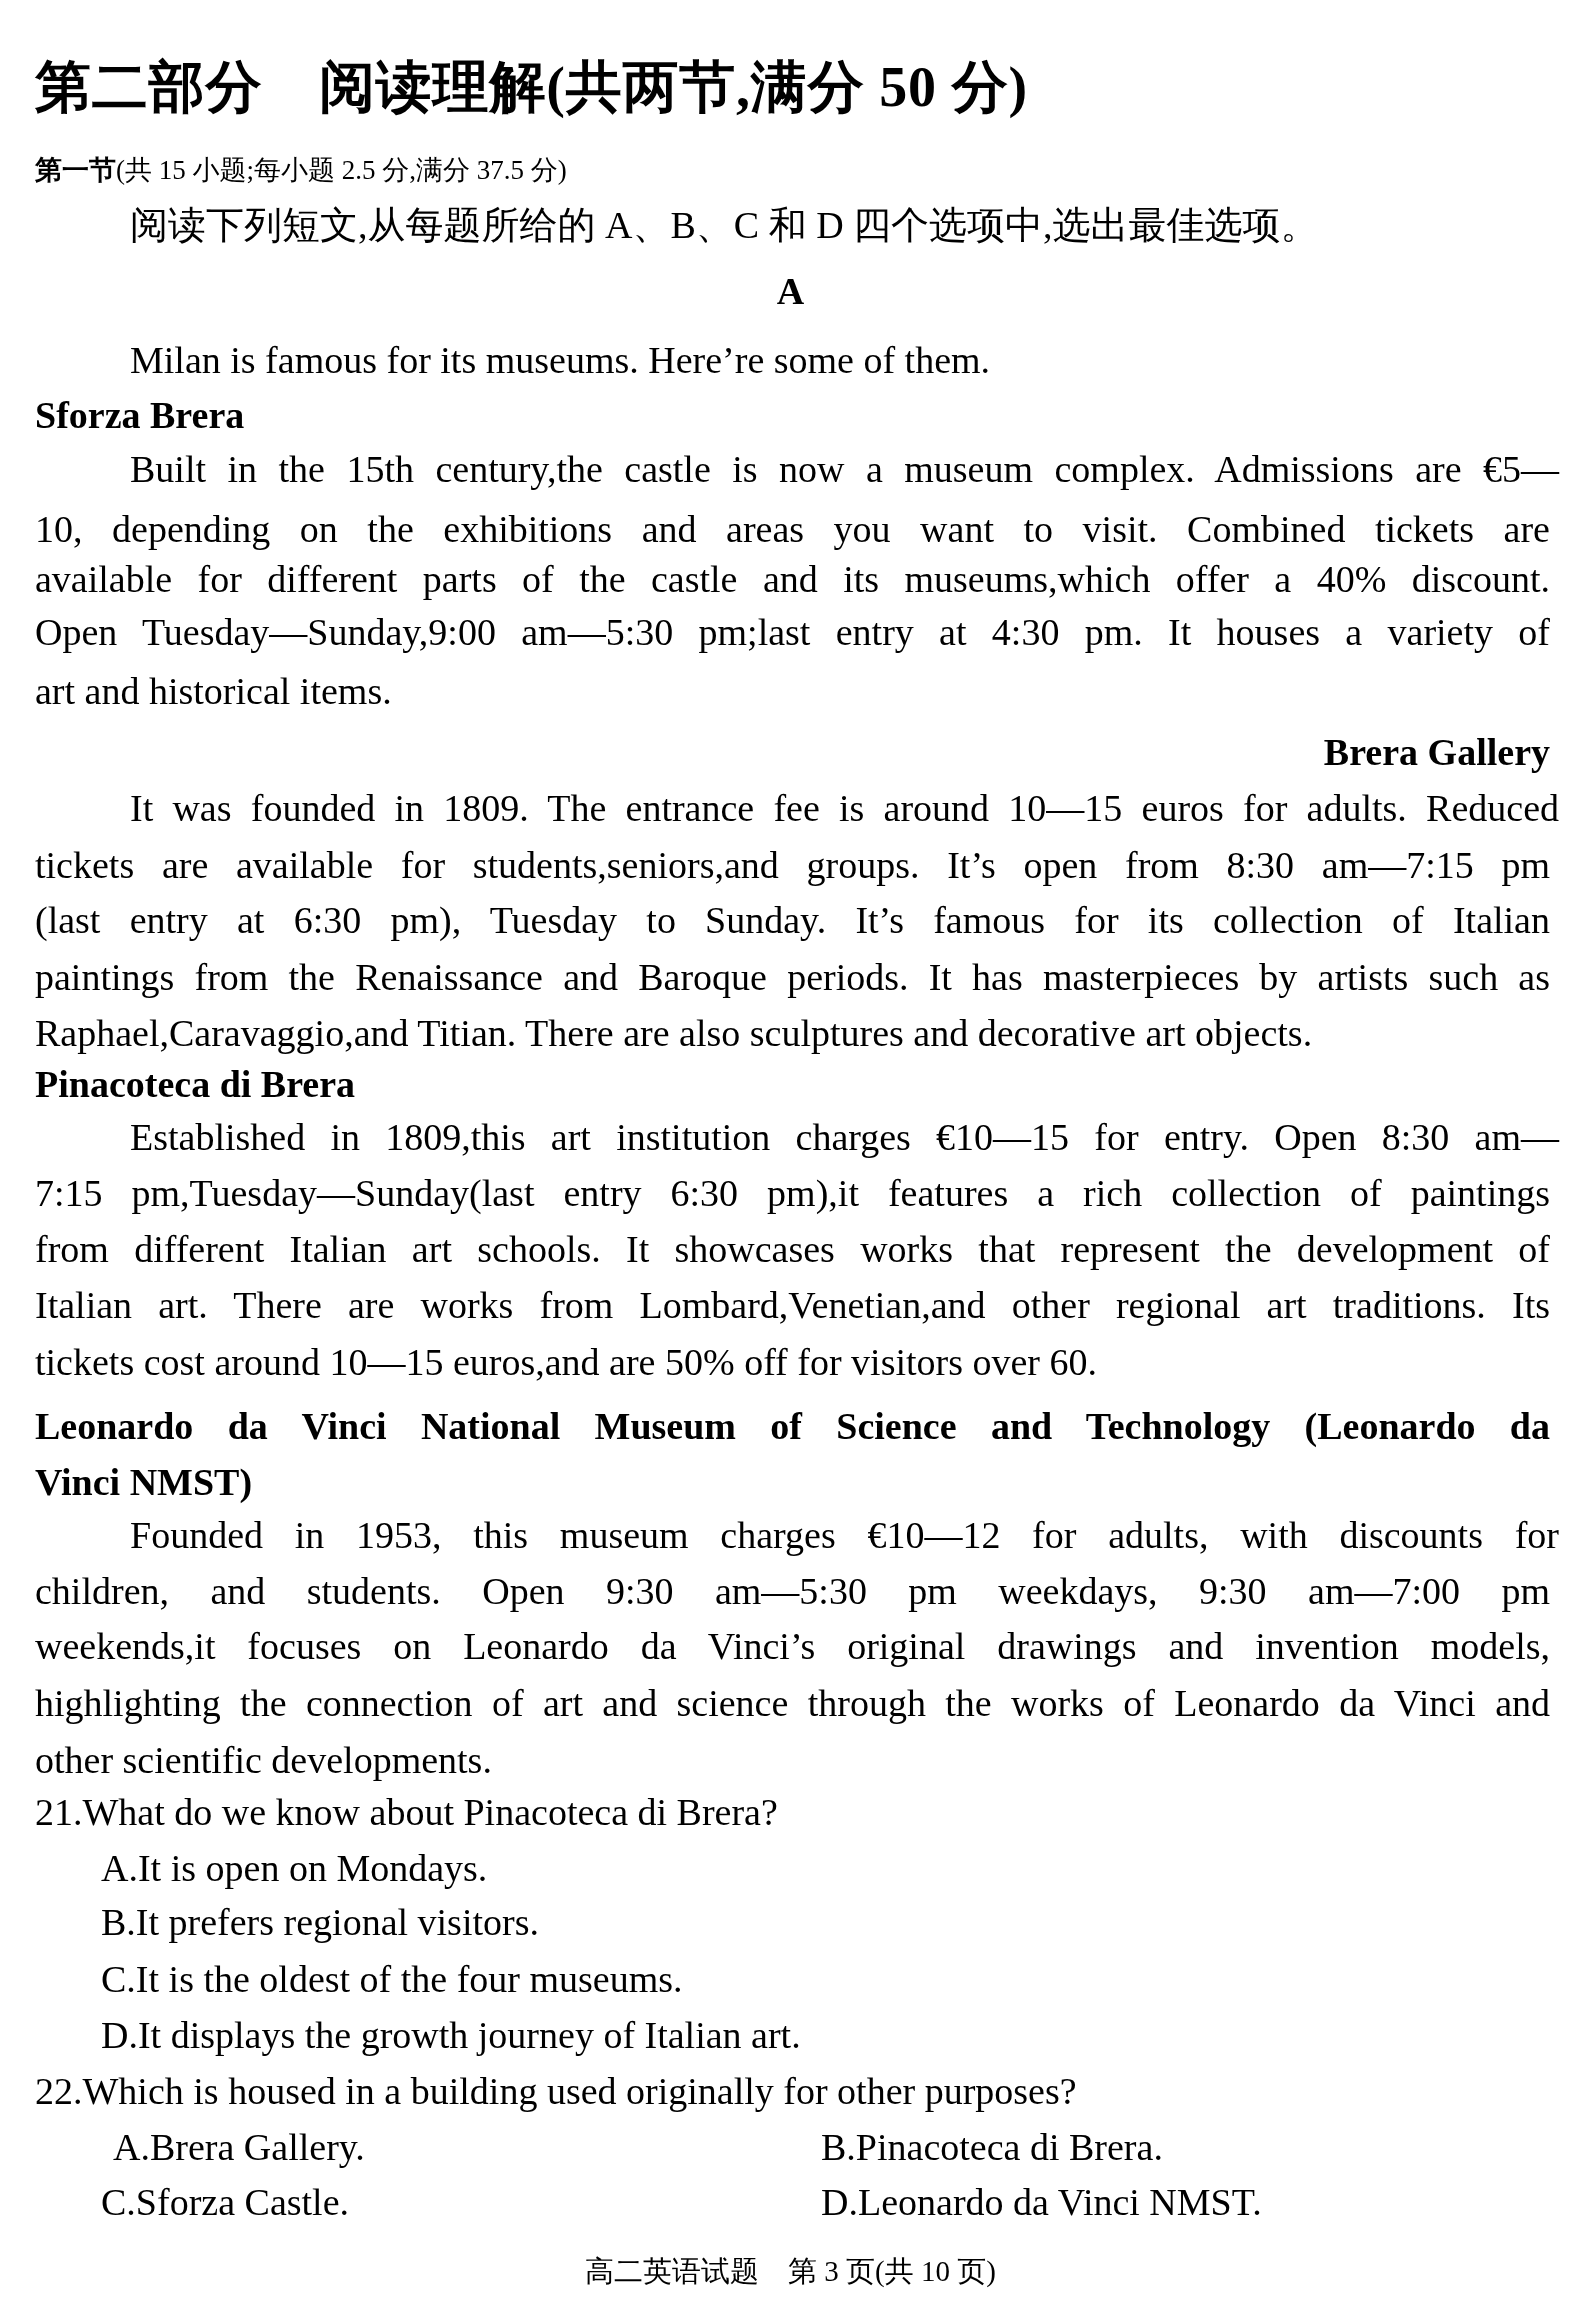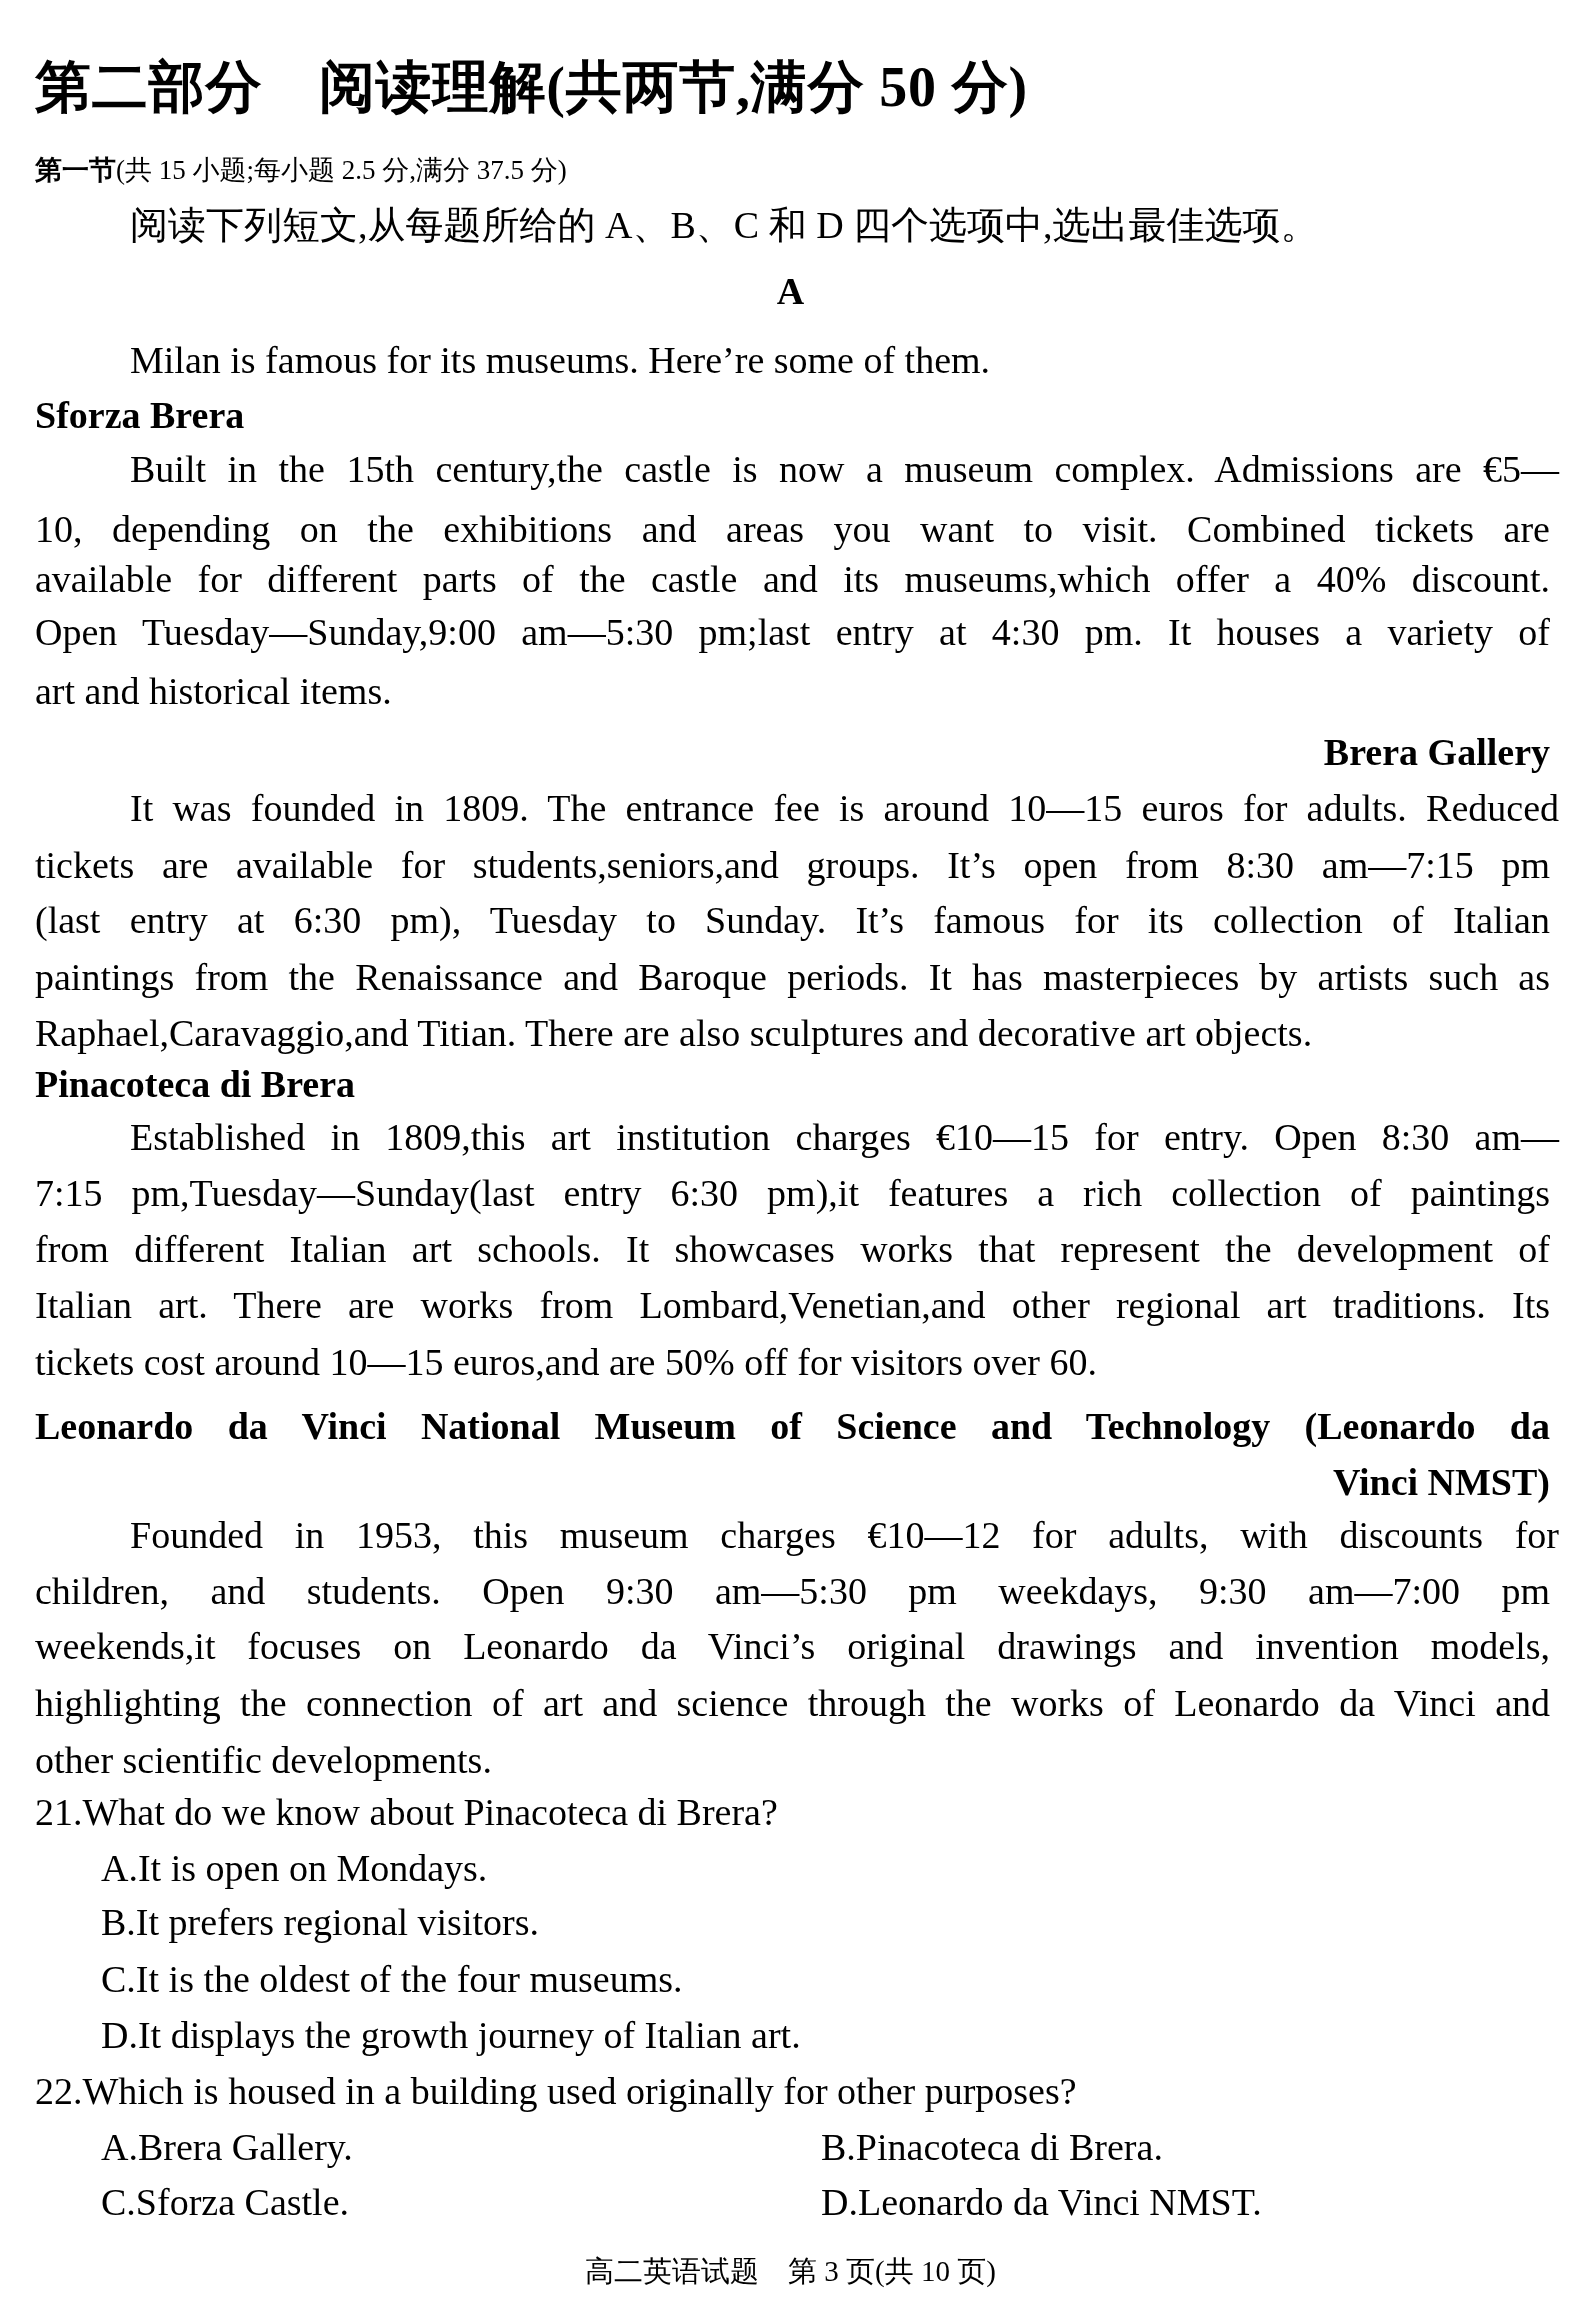--- a/index.html
+++ b/index.html
@@ -43,33 +43,33 @@
 <div class="ln" style="top:1005px;">Raphael,Caravaggio,and Titian. There are also sculptures and decorative art objects.</div>
 
 <div class="ln bold" style="top:1056px;">Pinacoteca di Brera</div>
 <div class="ln ind just" style="top:1109px;">Established in 1809,this art institution charges €10—15 for entry. Open 8:30 am—</div>
 <div class="ln just" style="top:1165px;">7:15 pm,Tuesday—Sunday(last entry 6:30 pm),it features a rich collection of paintings</div>
 <div class="ln just" style="top:1221px;">from different Italian art schools. It showcases works that represent the development of</div>
 <div class="ln just" style="top:1277px;">Italian art. There are works from Lombard,Venetian,and other regional art traditions. Its</div>
 <div class="ln" style="top:1334px;">tickets cost around 10—15 euros,and are 50% off for visitors over 60.</div>
 
 <div class="ln bold just" style="top:1398px;">Leonardo da Vinci National Museum of Science and Technology (Leonardo da</div>
-<div class="ln bold" style="top:1454px;text-align:right;">Vinci NMST)</div>
+<div class="ln bold" style="top:1454px;">Vinci NMST)</div>
 <div class="ln ind just" style="top:1507px;">Founded in 1953, this museum charges €10—12 for adults, with discounts for</div>
 <div class="ln just" style="top:1563px;">children, and students. Open 9:30 am—5:30 pm weekdays, 9:30 am—7:00 pm</div>
 <div class="ln just" style="top:1618px;">weekends,it focuses on Leonardo da Vinci’s original drawings and invention models,</div>
 <div class="ln just" style="top:1675px;">highlighting the connection of art and science through the works of Leonardo da Vinci and</div>
 <div class="ln" style="top:1732px;">other scientific developments.</div>
 
 <div class="ln" style="top:1784px;"><span>21.</span><span>What do we know about Pinacoteca di Brera?</span></div>
 <div class="ln opt" style="top:1840px;"><span>A.</span><span>It is open on Mondays.</span></div>
 <div class="ln opt" style="top:1894px;"><span>B.</span><span>It prefers regional visitors.</span></div>
 <div class="ln opt" style="top:1951px;"><span>C.</span><span>It is the oldest of the four museums.</span></div>
 <div class="ln opt" style="top:2007px;"><span>D.</span><span>It displays the growth journey of Italian art.</span></div>
 
 <div class="ln" style="top:2063px;"><span>22.</span><span>Which is housed in a building used originally for other purposes?</span></div>
-<div class="ln opt" style="top:2119px; width:674px;"><span>A.</span><span>Brera Gallery.</span></div>
+<div class="ln opt" style="top:2119px; width:674px;margin-left:12px;"><span>A.</span><span>Brera Gallery.</span></div>
 <div class="ln opt2" style="top:2119px; width:724px;"><span>B.</span><span>Pinacoteca di Brera.</span></div>
 <div class="ln opt" style="top:2174px; width:674px;"><span>C.</span><span>Sforza Castle.</span></div>
 <div class="ln opt2" style="top:2174px; width:724px;"><span>D.</span><span>Leonardo da Vinci NMST.</span></div>
 
 <div class="ln center footer" style="top:2243px;">高二英语试题　第 3 页(共 10 页)</div>
 
 
 </body></html>

